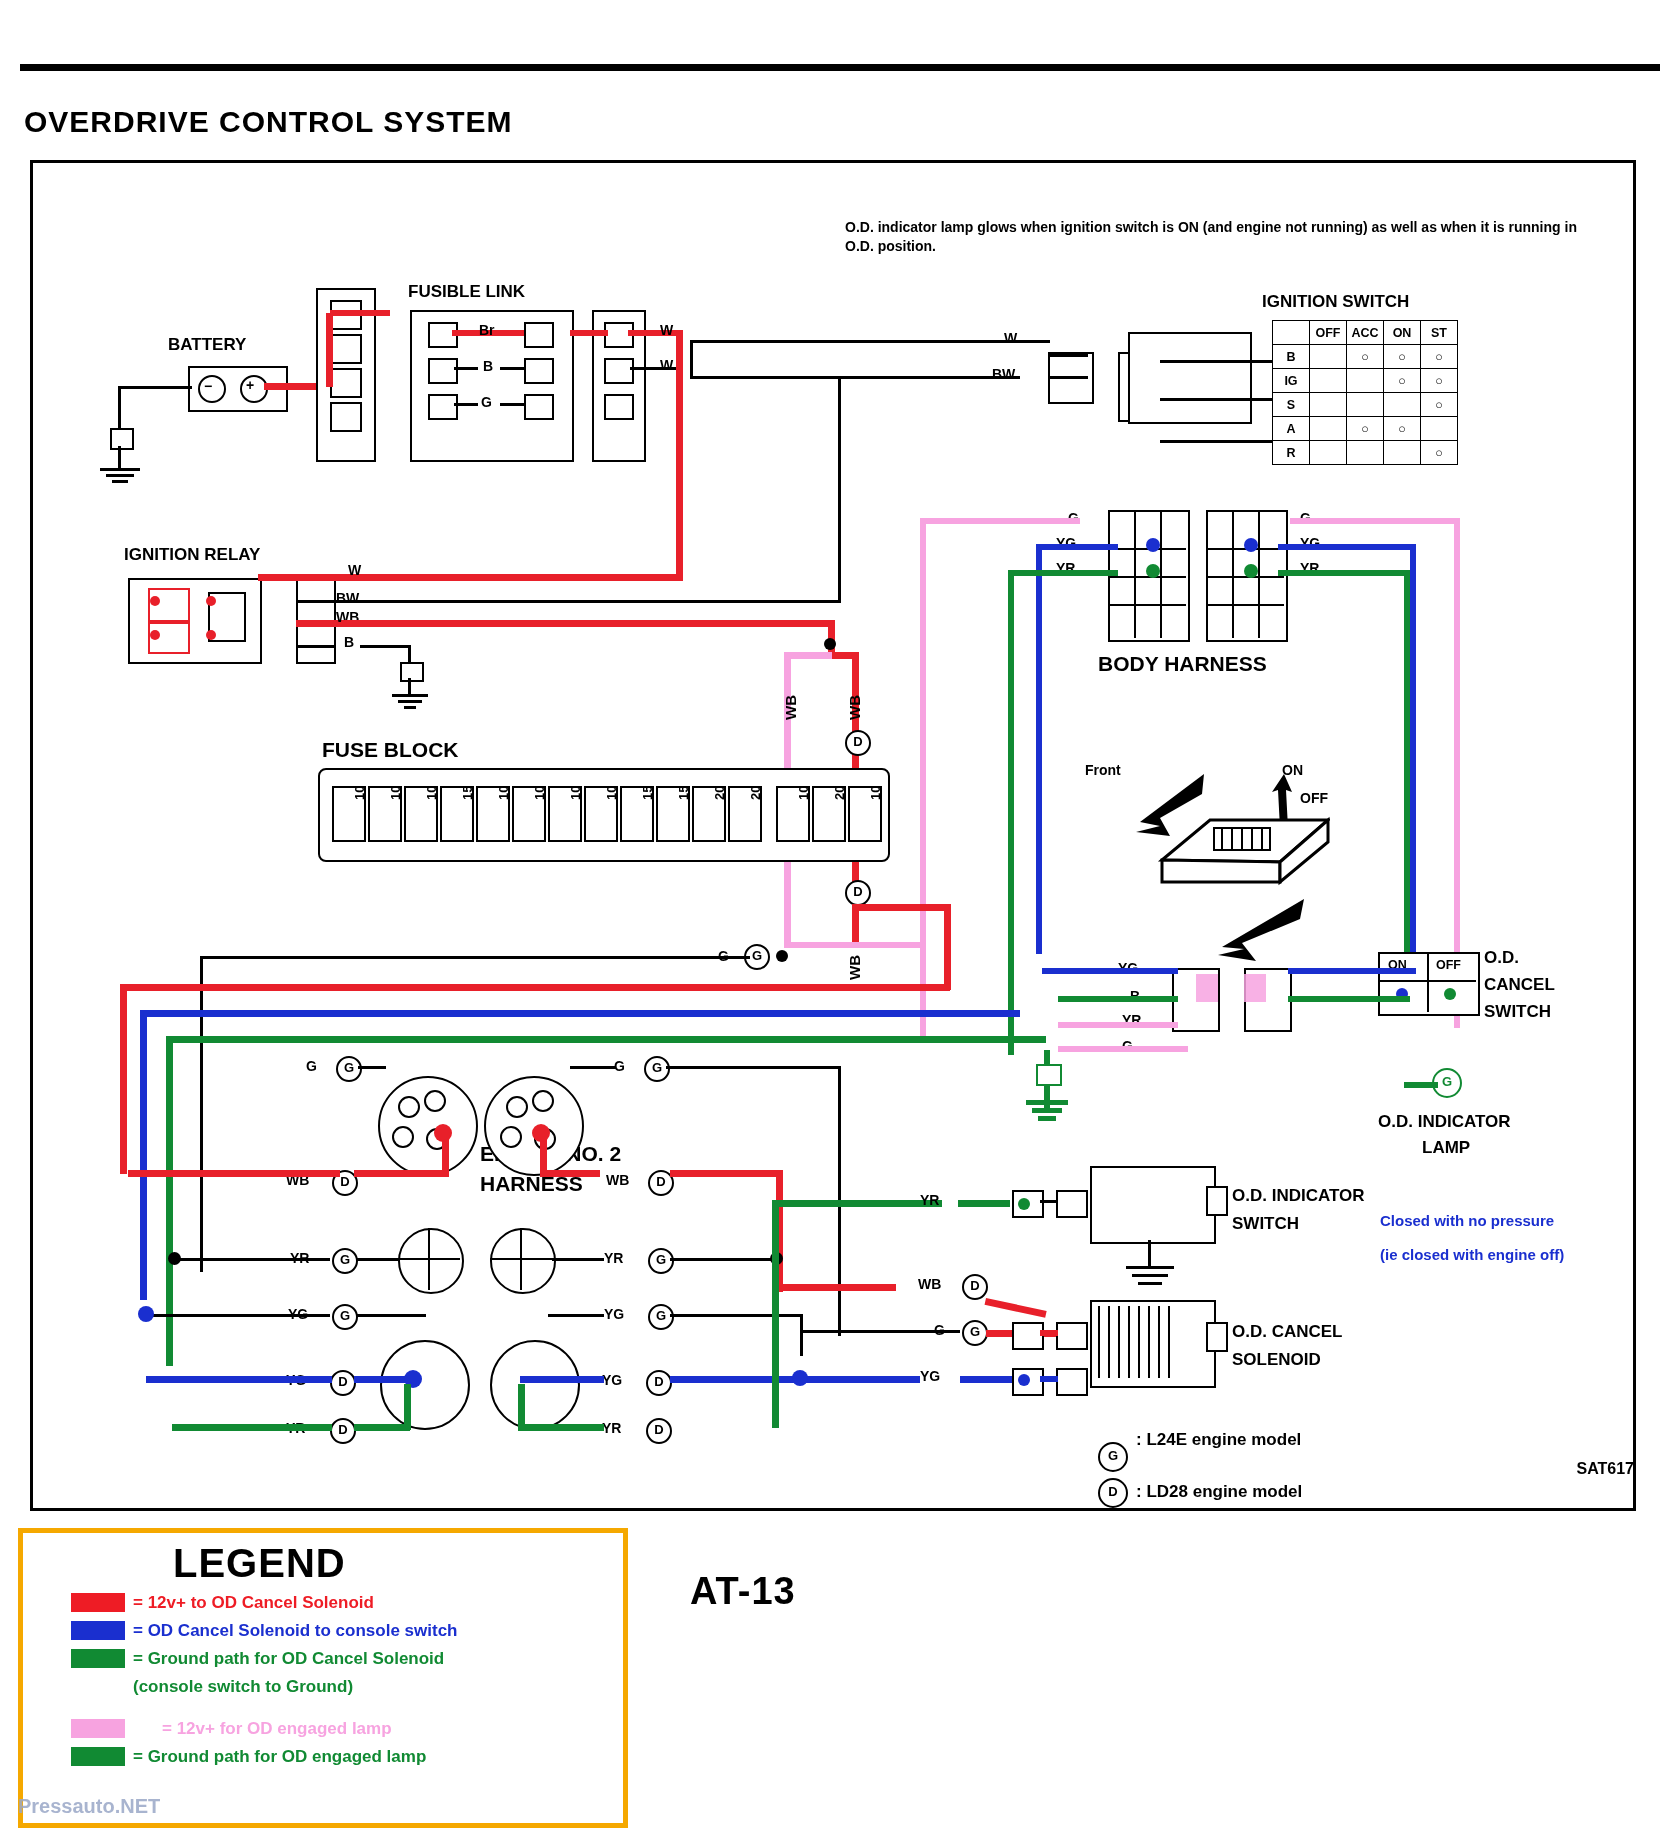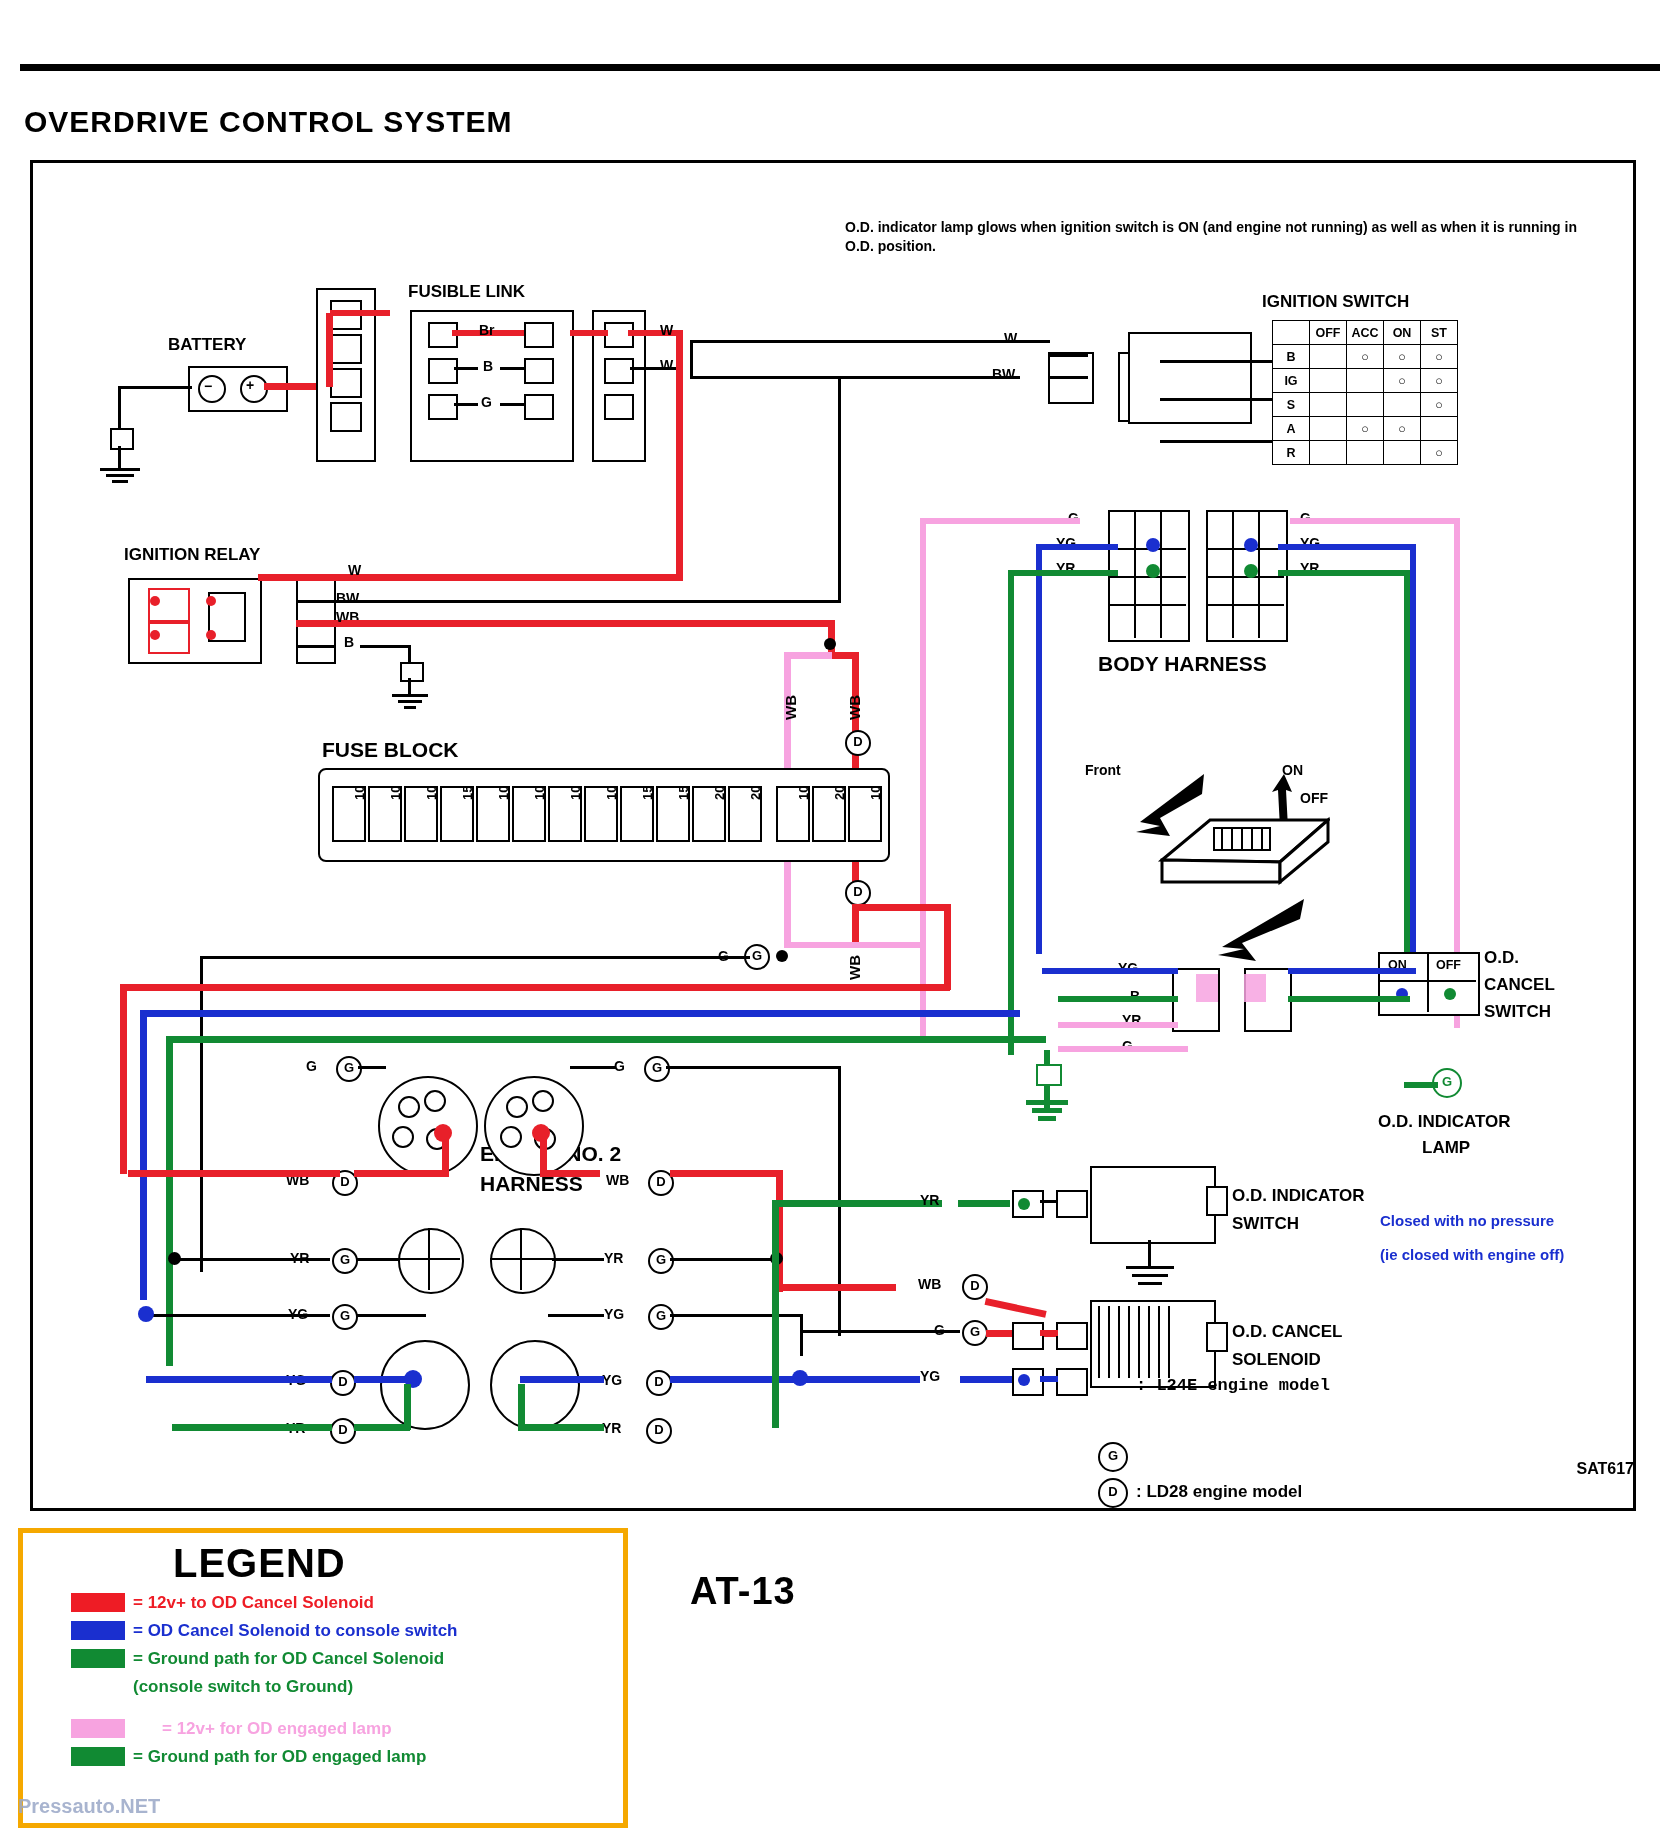--- a/index.html
+++ b/index.html
@@ -502,21 +502,21 @@
   <div class="boxthin" style="left:1056px;top:1322px;width:28px;height:24px;"></div>
   <div class="boxthin" style="left:1012px;top:1368px;width:28px;height:24px;"></div>
   <div class="boxthin" style="left:1056px;top:1368px;width:28px;height:24px;"></div>
   <div class="dot blue" style="left:1018px;top:1374px;width:12px;height:12px;border-radius:50%;"></div>
   <div class="wire blue" style="left:1040px;top:1376px;width:18px;height:6px;"></div>
   <div class="wire red" style="left:1040px;top:1330px;width:18px;height:6px;"></div>
   <div class="lbl" style="left:1232px;top:1322px;">O.D. CANCEL</div>
   <div class="lbl" style="left:1232px;top:1350px;">SOLENOID</div>
 
   <div class="tag" style="left:1098px;top:1442px;width:26px;height:26px;line-height:24px;">G</div>
-  <div class="lbl" style="left:1136px;top:1376px;font-family:Liberation Mono, monospace;">: L24E engine model</div>
+  <div class="lbl" style="left:1136px;top:1430px;">: L24E engine model</div>
   <div class="tag" style="left:1098px;top:1478px;width:26px;height:26px;line-height:24px;">D</div>
   <div class="lbl" style="left:1136px;top:1482px;">: LD28 engine model</div>
 
   <div class="sat">SAT617</div>
 
   <div class="legend">
     <div class="legend-title">LEGEND</div>
     <div class="sw" style="left:48px;top:60px;background:#ee1c25;"></div>
     <div class="lg-txt" style="left:110px;top:60px;color:#ee1c25;">= 12v+ to OD Cancel Solenoid</div>
     <div class="sw" style="left:48px;top:88px;background:#1a2fcf;"></div>

